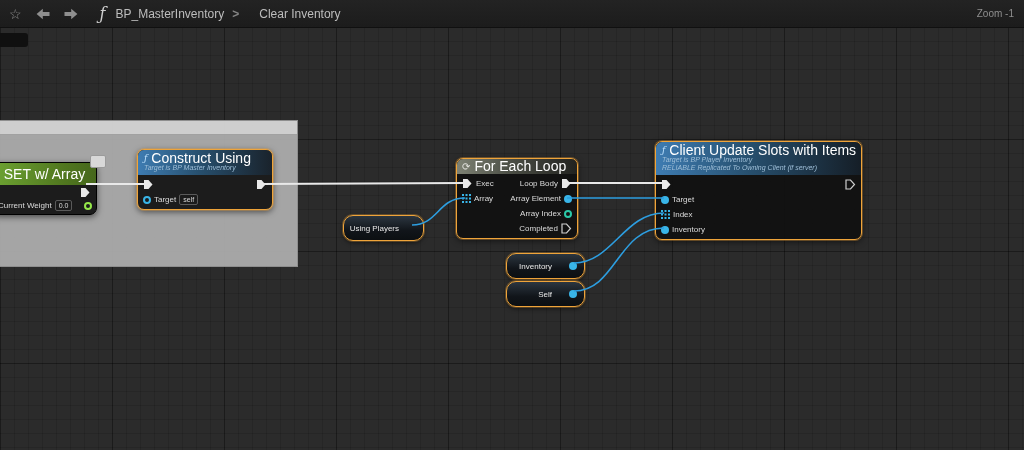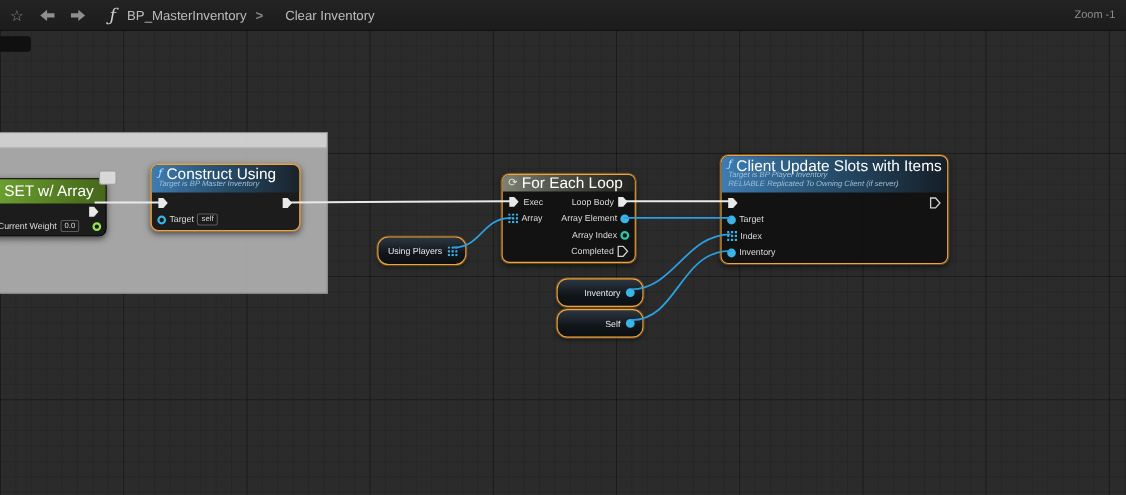--- a/index.html
+++ b/index.html
@@ -73,21 +73,21 @@
   .pin-dot.c-float{border-color:var(--pin-float);}
   .pin-array path{fill:var(--pin-array);}
   .valbox{font-size:7px;color:#d8d8d8;background:#1b1b1b;border:1px solid #5a5a5a;
     border-radius:2px;padding:0 3px;line-height:9px;}
 
   .badge{position:absolute;right:-10px;top:-8px;width:14px;height:11px;
     background:#d8d8d8;border:1px solid #9a9a9a;border-radius:2px;}
 
   
   .pill{position:absolute;height:20px;box-sizing:border-box;border-radius:10px;
-    display:flex;align-items:center;justify-content:flex-end;gap:5px;padding:12px 7px;
+    display:flex;align-items:center;justify-content:flex-end;gap:17px;padding:12px 7px;
     background:linear-gradient(180deg,#2c3640,#11151a 60%,#0c0f12);
     border:1.5px solid var(--selection);
     box-shadow:0 0 0 1px rgba(240,164,58,.3),0 2px 4px rgba(0,0,0,.5);
     font-size:8px;color:#e8e8e8;z-index:12;white-space:nowrap;}
 
   
   .wires{position:absolute;left:0;top:0;z-index:50;pointer-events:none;}
   .w-exec{stroke:var(--wire-exec);stroke-width:1.8;fill:none;}
   .w-obj{stroke:var(--wire-object);stroke-width:1.6;fill:none;}
 </style>

